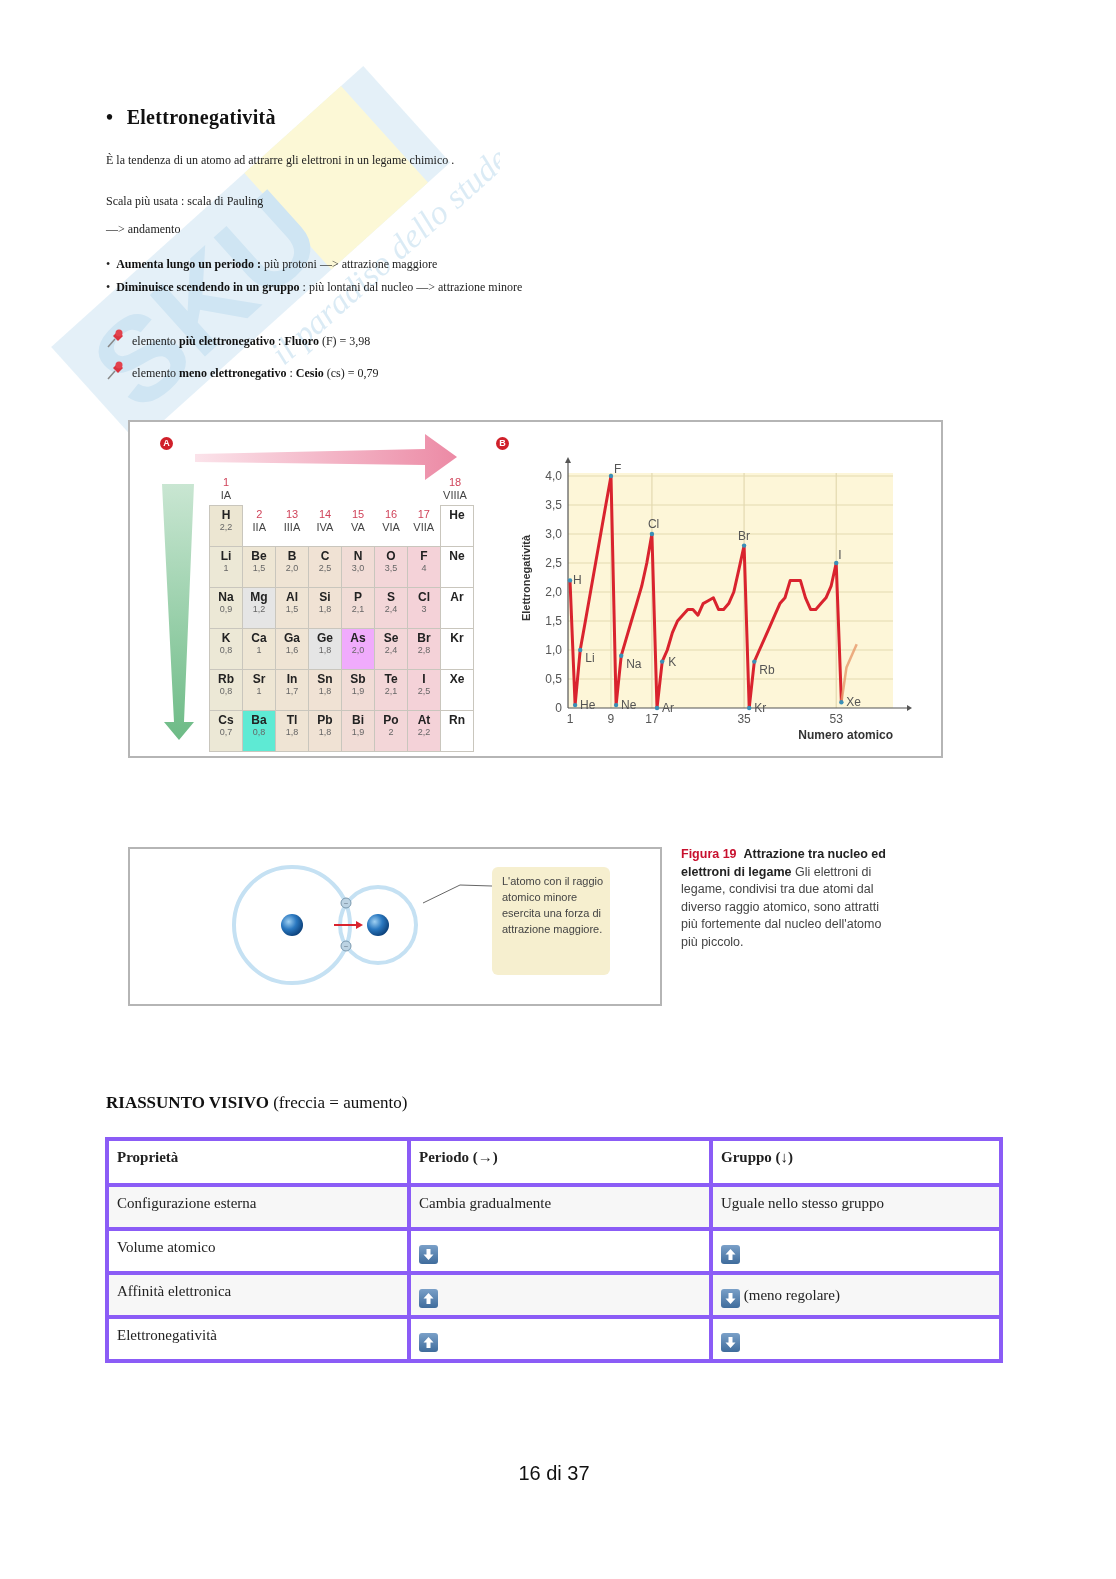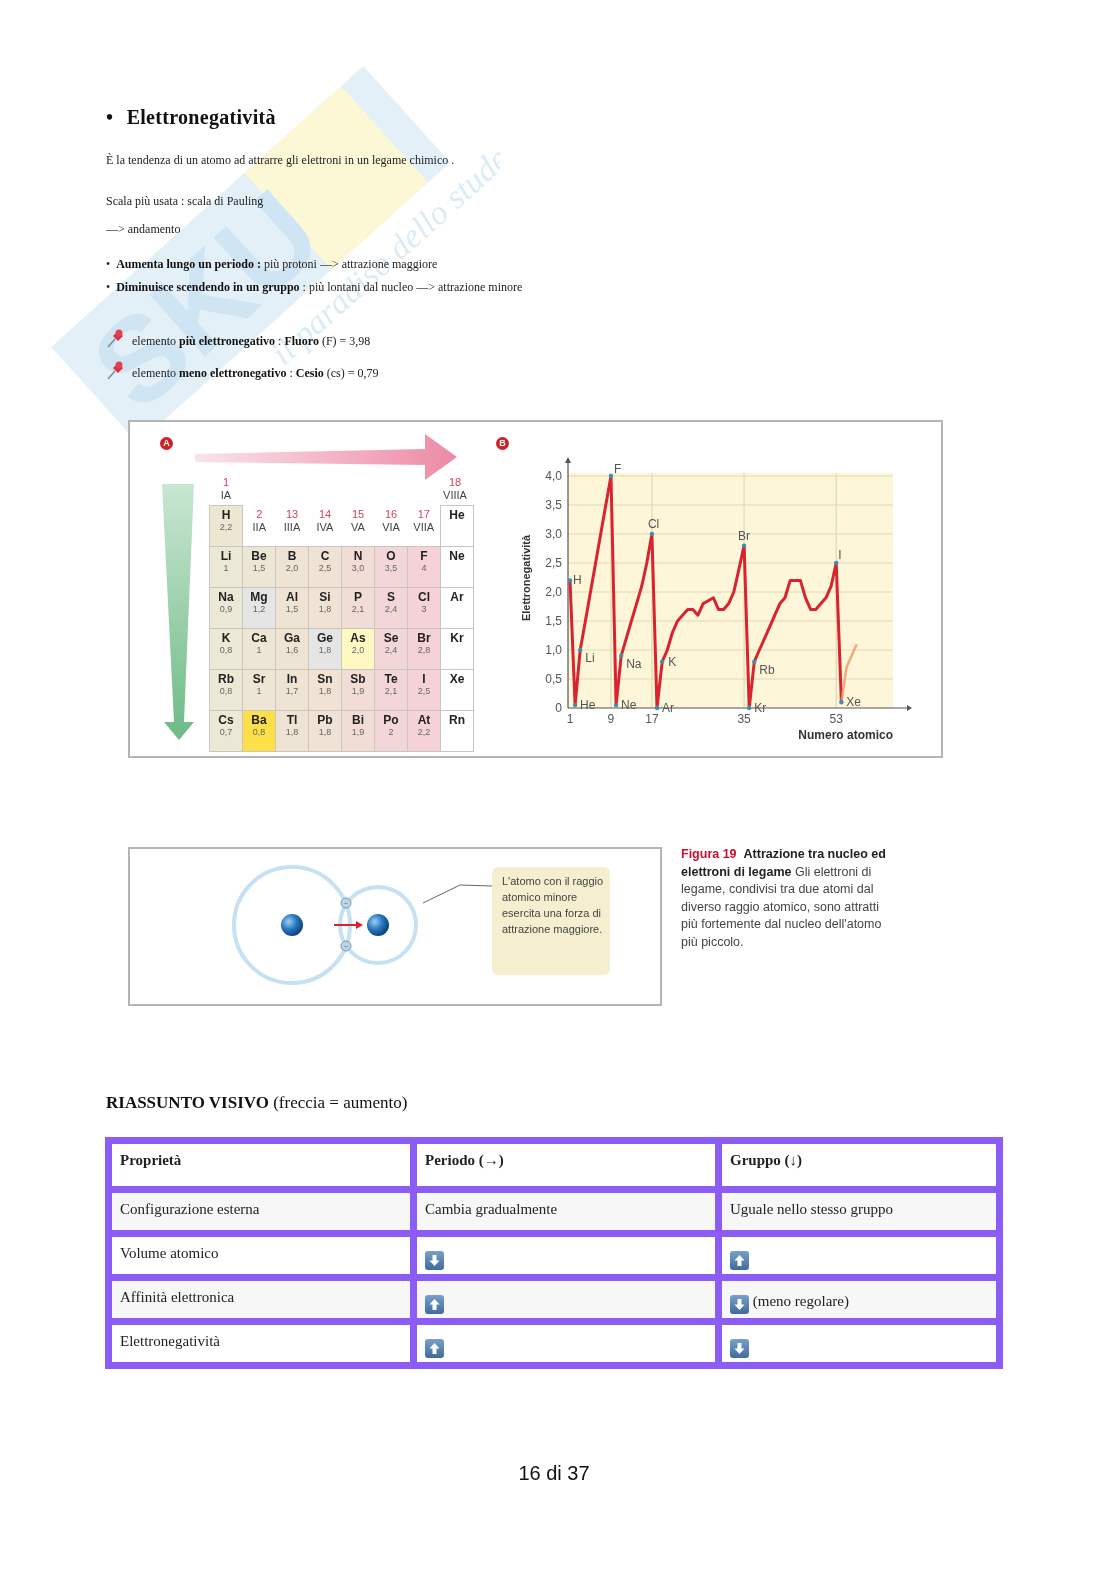--- a/index.html
+++ b/index.html
@@ -20,21 +20,21 @@
   .pt .groman{font-size:11px;color:#444;display:block;line-height:12px;}
   .ghead{position:absolute;font-family:"Liberation Sans",sans-serif;text-align:center;font-size:11px;line-height:13px;}
   .ghead .n{color:#d0435a;display:block;}
   .ghead .r{color:#444;display:block;}
   .caption{position:absolute;left:681px;top:846px;width:215px;font-family:"Liberation Sans","DejaVu Sans",sans-serif;font-size:12.5px;line-height:17.5px;color:#444;}
   .caption .fl{color:#c8102e;font-weight:bold;}
   .caption .ft{color:#222;font-weight:bold;}
   .note{position:absolute;left:492px;top:867px;width:118px;height:108px;background:#f6efcf;border-radius:6px;font-family:"Liberation Sans",sans-serif;font-size:11px;line-height:16px;color:#444;padding:6px 0 0 10px;box-sizing:border-box;}
   .sumtitle{left:106px;top:1093px;font-size:17px;}
   table.sum{position:absolute;left:105px;top:1137px;width:898px;border-collapse:collapse;font-size:15px;color:#222;}
-  table.sum td, table.sum th{border:7px solid #8b5cf6;text-align:left;vertical-align:top;padding:8px 8px 0 8px;font-weight:normal;}
+  table.sum td, table.sum th{border:4px solid #8b5cf6;text-align:left;vertical-align:top;padding:8px 8px 0 8px;font-weight:normal;}
   table.sum th{font-weight:bold;height:34px;}
   table.sum tr{height:44px;}
   table.sum tr:nth-child(even){background:#f7f7f7;}
   table.sum td:nth-child(1),table.sum th:nth-child(1){width:282px;}
   table.sum td:nth-child(2),table.sum th:nth-child(2){width:282px;}
   .arrowicon{display:inline-block;width:19px;height:19px;border-radius:3px;background:linear-gradient(#7aa0c8,#3f6c9c);vertical-align:-8px;position:relative;margin-top:6px;}
   .arrowicon svg{position:absolute;left:0;top:0;}
   .pagenum{position:absolute;left:0;width:1108px;top:1462px;text-align:center;font-family:"Liberation Sans","DejaVu Sans",sans-serif;font-size:20px;color:#111;}
 </style>
 </head>
@@ -221,21 +221,21 @@
           <span class="val">1</span>
         </td>
     <td style="background:#efe4d4">
           <span class="sym">Ga</span>
           <span class="val">1,6</span>
         </td>
     <td style="background:#e5e5e5">
           <span class="sym">Ge</span>
           <span class="val">1,8</span>
         </td>
-    <td style="background:#fef9c3">
+    <td style="background:#f0abfc">
           <span class="sym">As</span>
           <span class="val">2,0</span>
         </td>
     <td style="background:#f3d6d8">
           <span class="sym">Se</span>
           <span class="val">2,4</span>
         </td>
     <td style="background:#f4d2d8">
           <span class="sym">Br</span>
           <span class="val">2,8</span>
@@ -275,21 +275,21 @@
         </td>
     <td>
           <span class="sym">Xe</span>
         </td>
   </tr>
   <tr>
     <td style="background:#ece8d6">
           <span class="sym">Cs</span>
           <span class="val">0,7</span>
         </td>
-    <td style="background:#fde047">
+    <td style="background:#5eead4">
           <span class="sym">Ba</span>
           <span class="val">0,8</span>
         </td>
     <td style="background:#efe4d4">
           <span class="sym">Tl</span>
           <span class="val">1,8</span>
         </td>
     <td style="background:#f0e2d4">
           <span class="sym">Pb</span>
           <span class="val">1,8</span>

